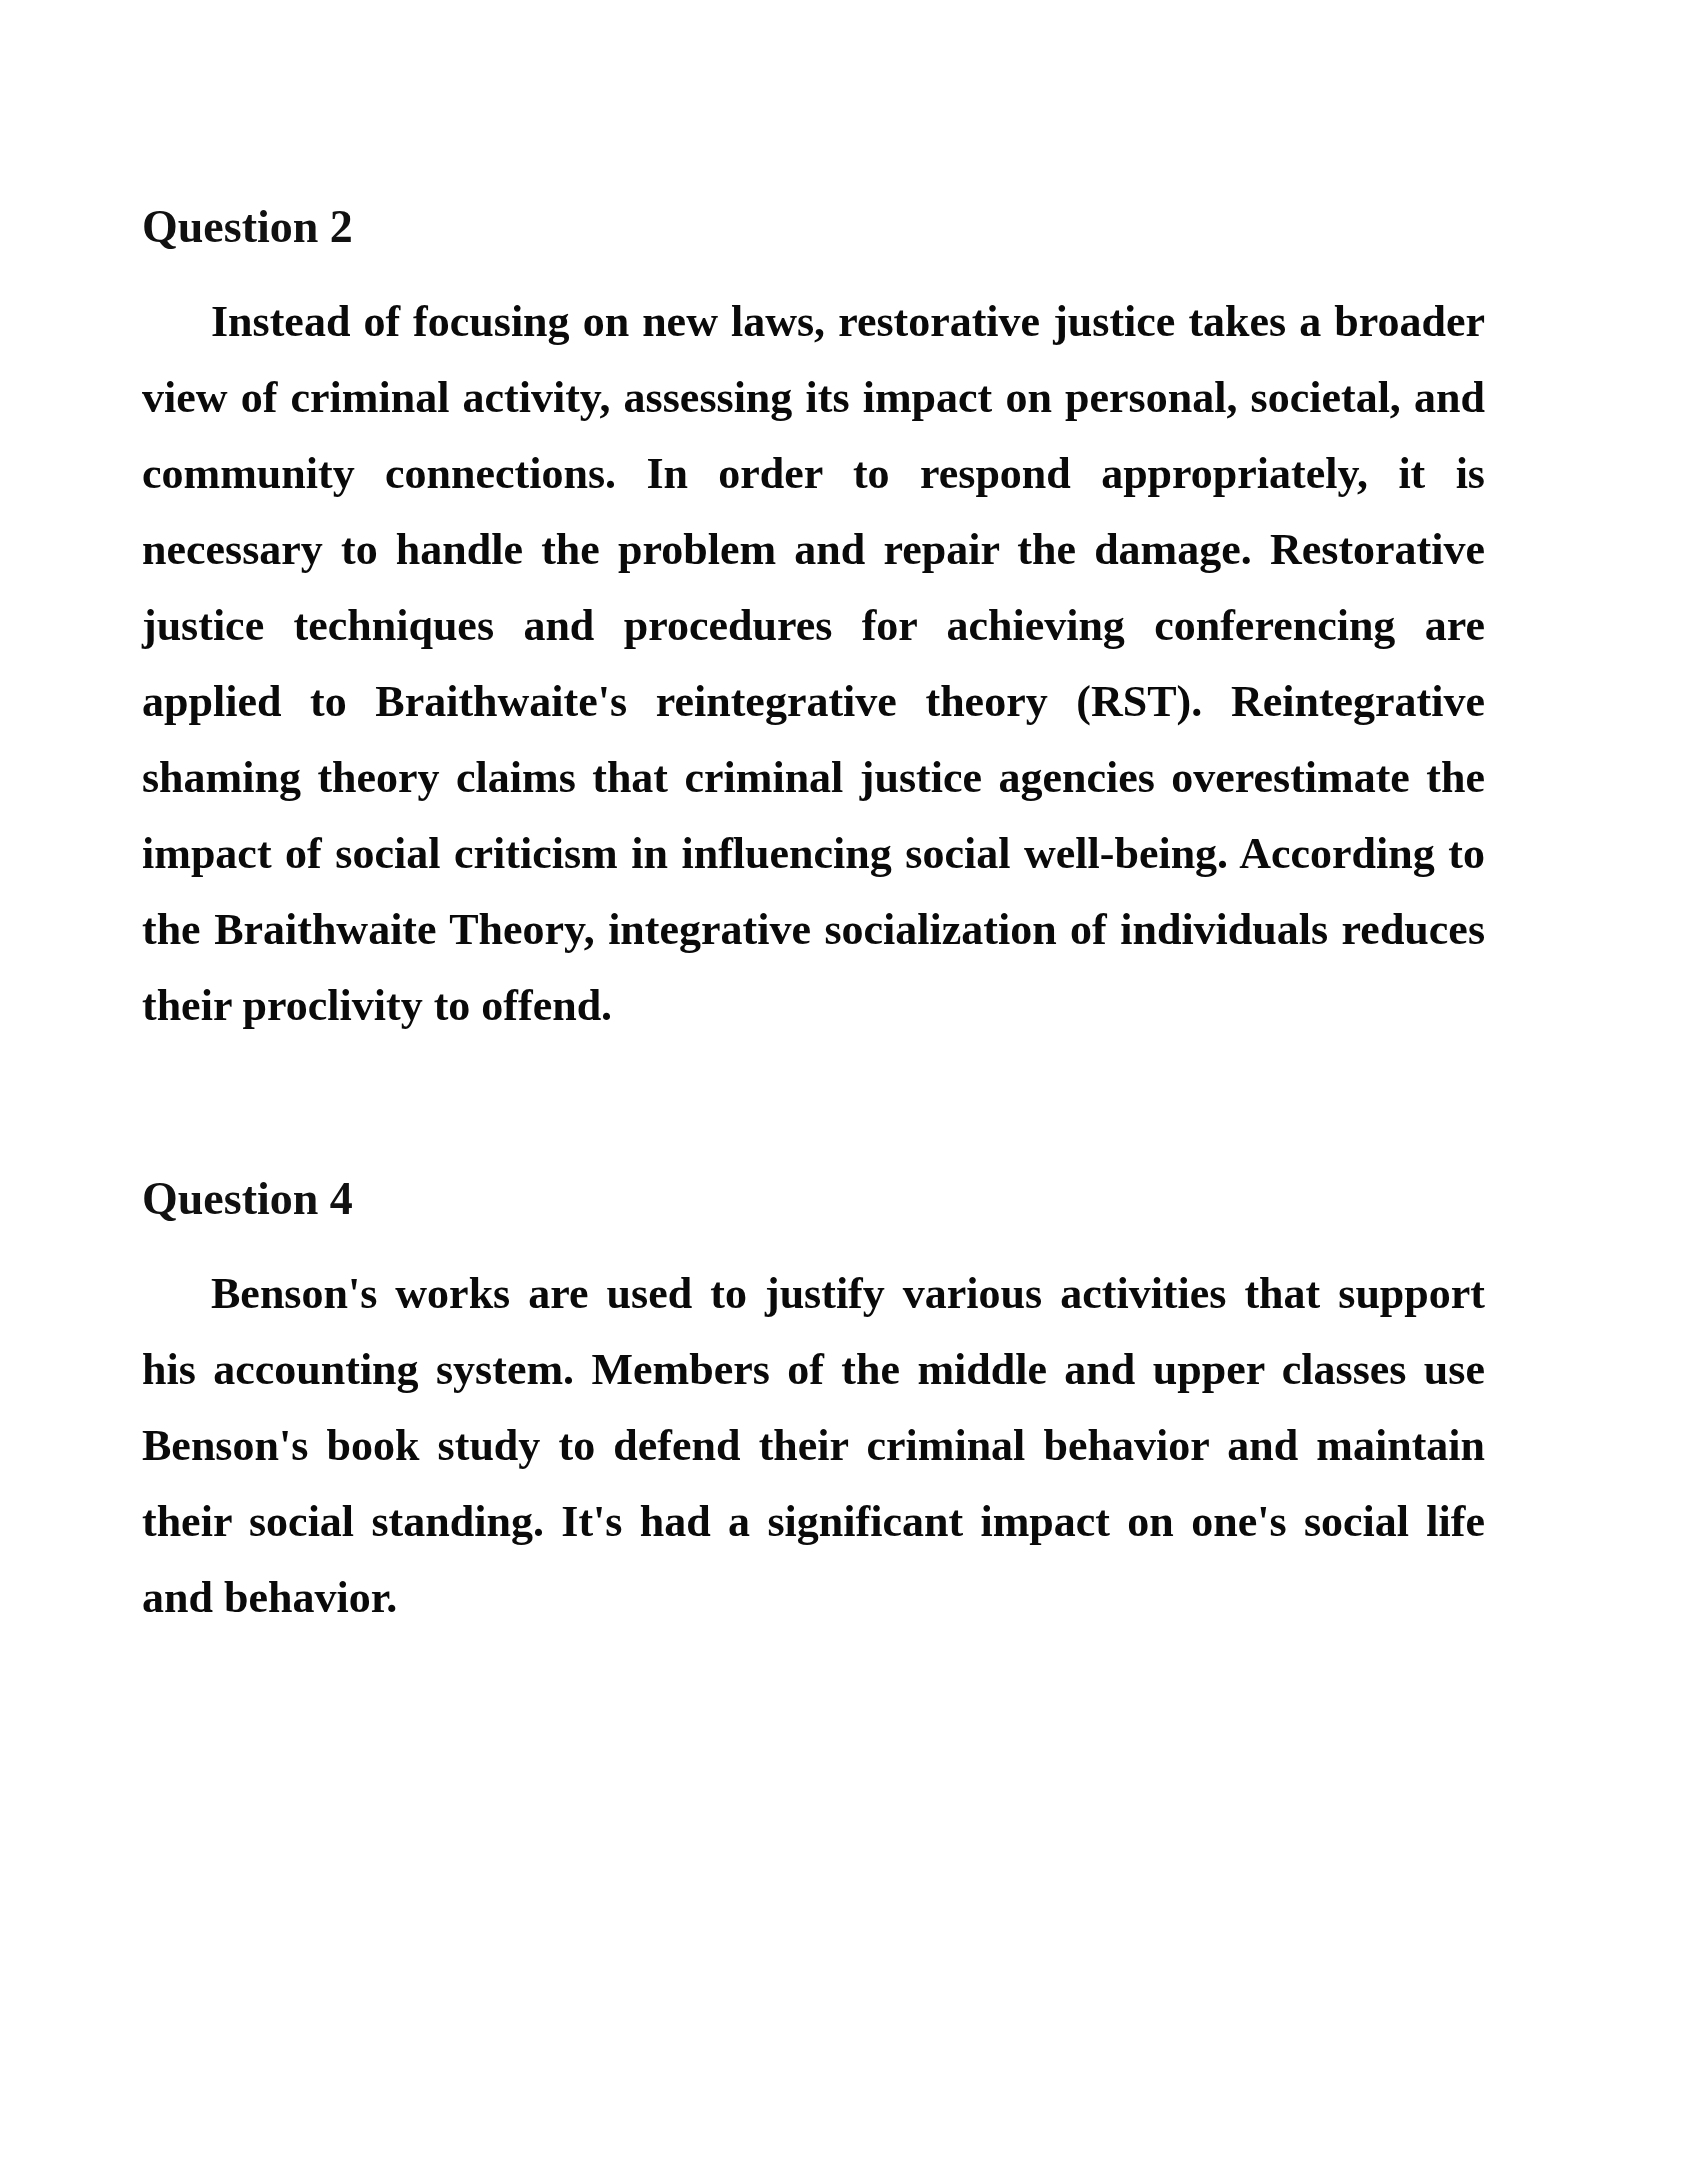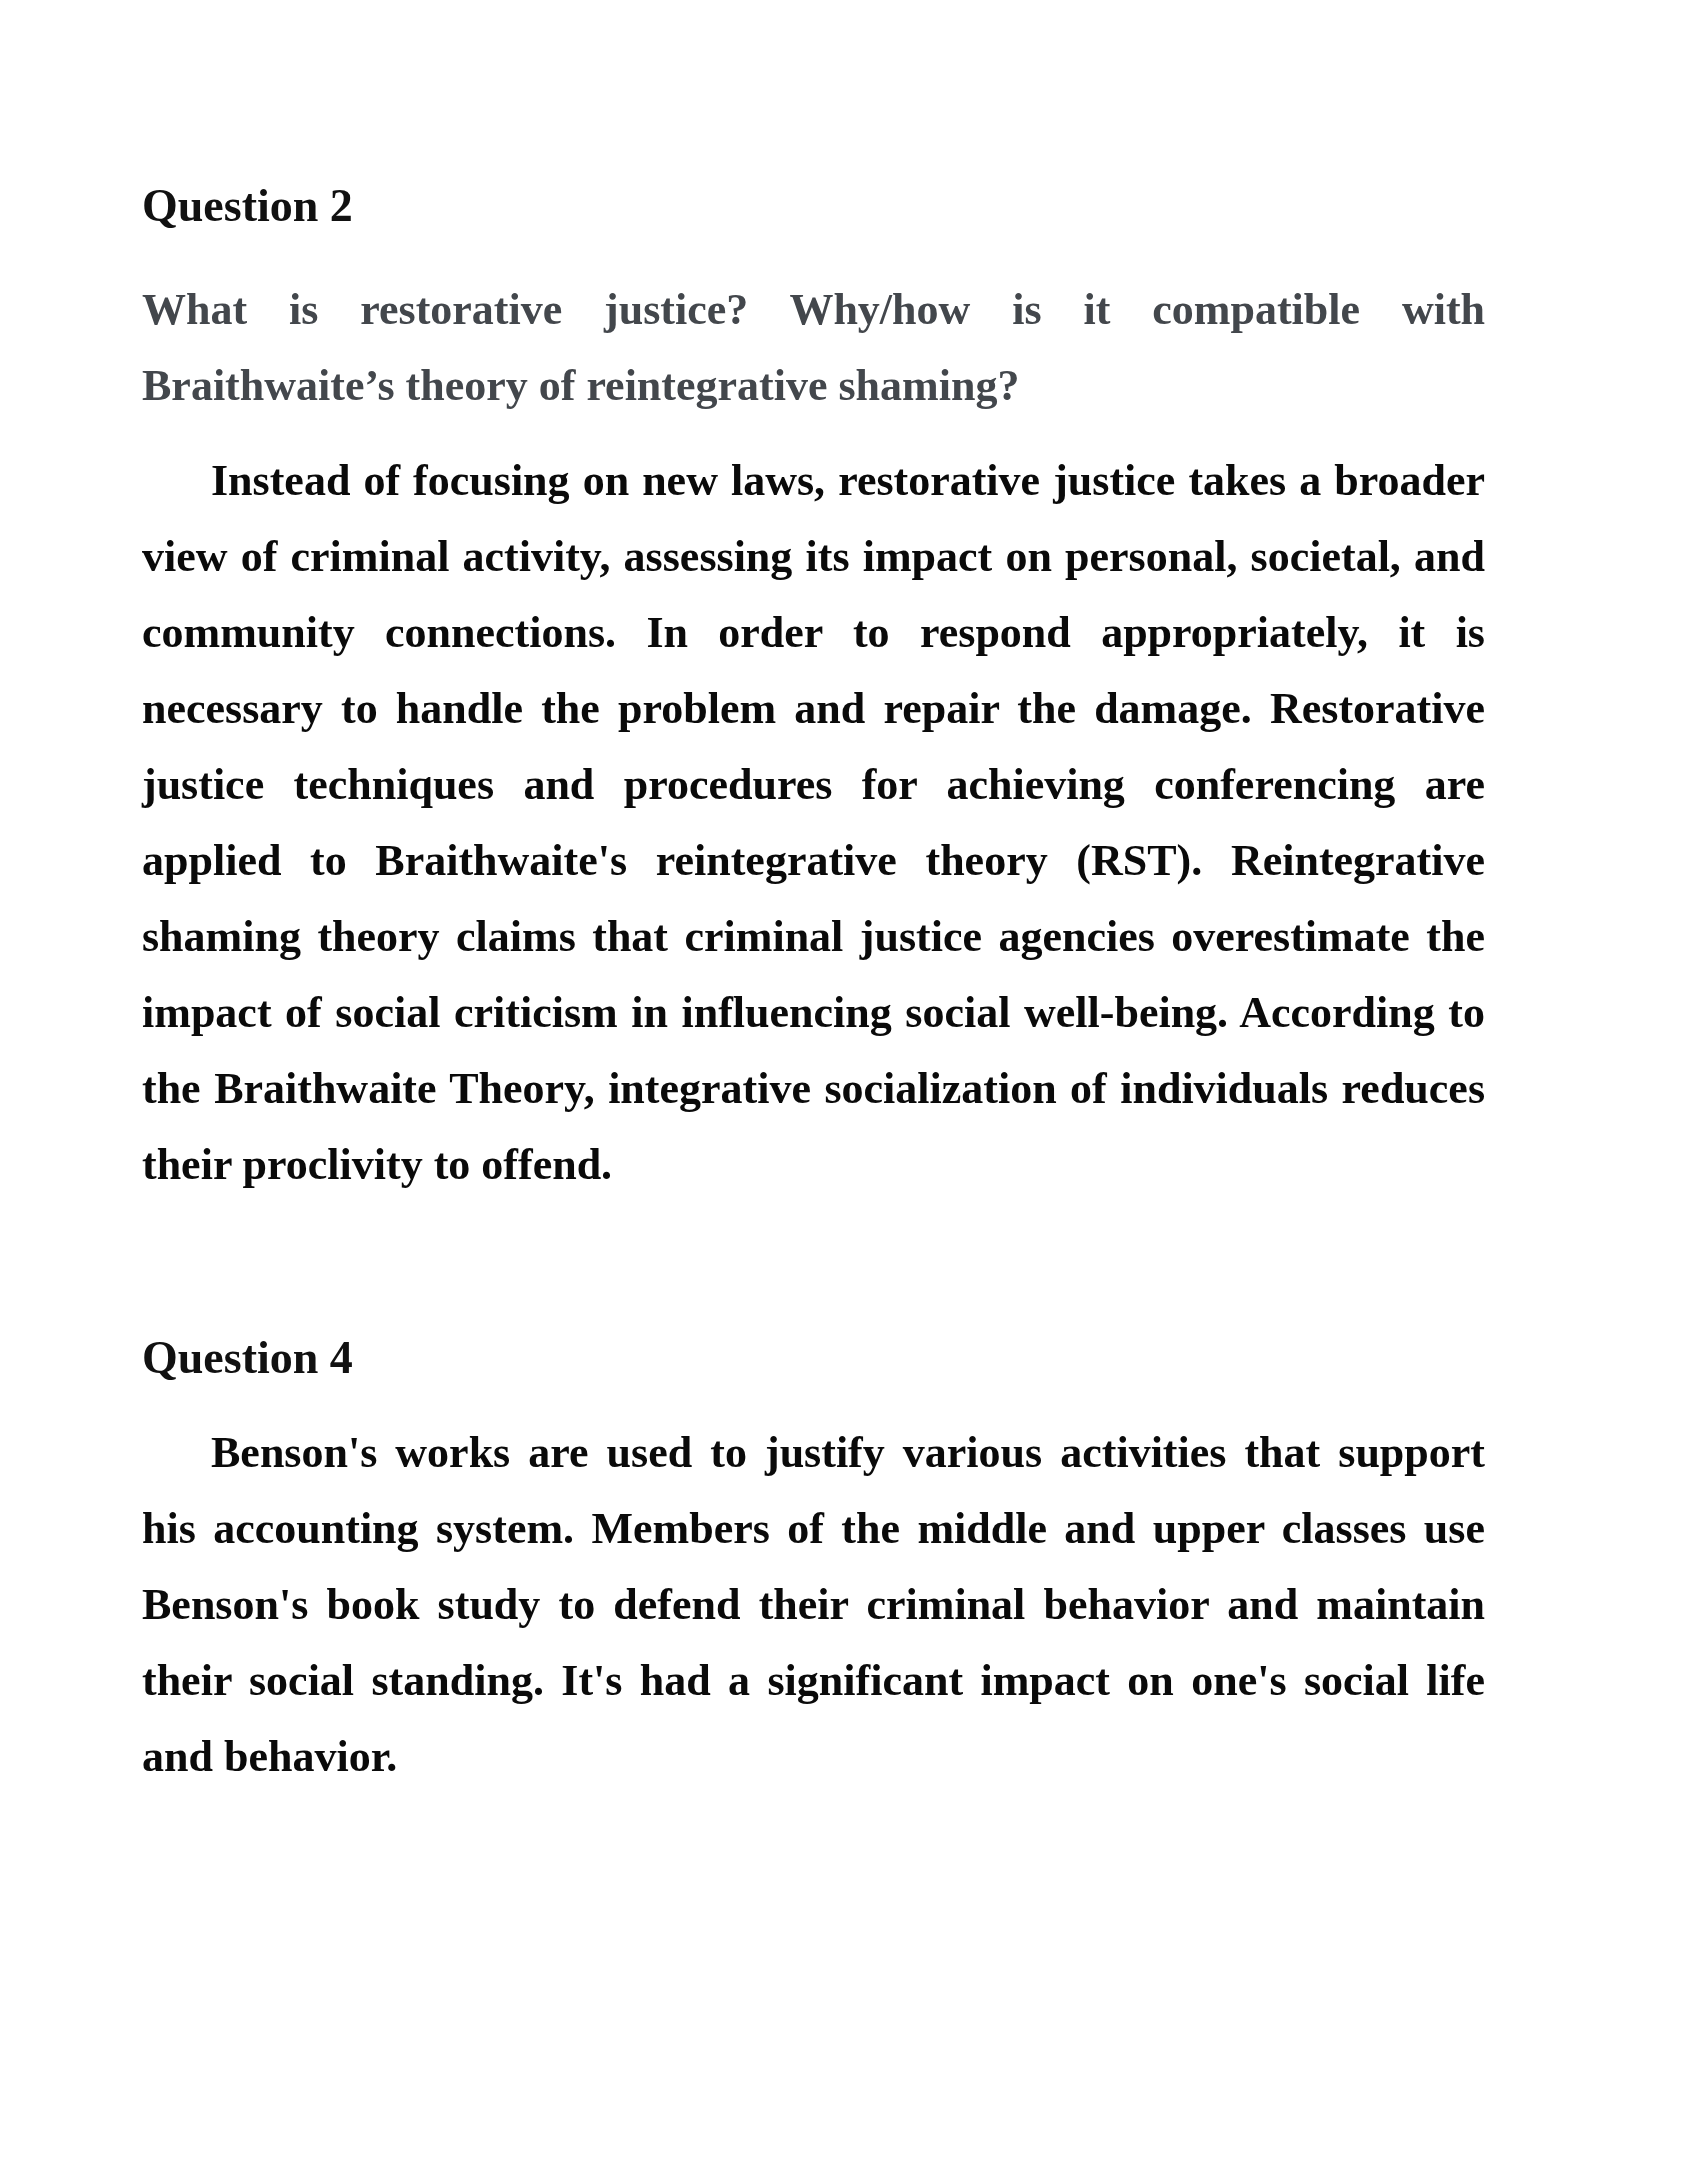--- a/index.html
+++ b/index.html
@@ -11,21 +11,21 @@
     position: relative;
     width: 1683px;
     height: 2178px;
     background: #ffffff;
     overflow: hidden;
     font-family: "Liberation Serif", "DejaVu Serif", serif;
   }
   .content {
     position: absolute;
     left: 142px;
-    top: 168px;
+    top: 189px;
     width: 1343px;
   }
   .q-heading {
     font-size: 46px;
     line-height: 76px;
     font-weight: bold;
     color: #111111;
     margin: 0;
     text-align: left;
   }
@@ -58,21 +58,20 @@
   .sec3-para2   { margin-top: 20px; }
 </style>
 </head>
 <body>
 
 <div class="page">
   <div class="content">
 
     <p class="q-heading">Question 2</p>
 
-    <p class="q-text sec2-question"><span>What is restorative justice? Why/how is it compatible with Braithwaite’s theory of reintegrative shaming?</span><span class="italic-word"></span><span></span></p>
 
     <p class="para sec2-para1">Instead of focusing on new laws, restorative justice takes a broader view of criminal activity, assessing its impact on personal, societal, and community connections. In order to respond appropriately, it is necessary to handle the problem and repair the damage. Restorative justice techniques and procedures for achieving conferencing are applied to Braithwaite's reintegrative theory (RST). Reintegrative shaming theory claims that criminal justice agencies overestimate the impact of social criticism in influencing social well-being. According to the Braithwaite Theory, integrative socialization of individuals reduces their proclivity to offend.</p>
 
     <p class="q-heading sec3-heading">Question 4</p>
 
 
     <p class="para sec3-para1">Benson's works are used to justify various activities that support his accounting system. Members of the middle and upper classes use Benson's book study to defend their criminal behavior and maintain their social standing. It's had a significant impact on one's social life and behavior.</p>
 
 
   </div>

